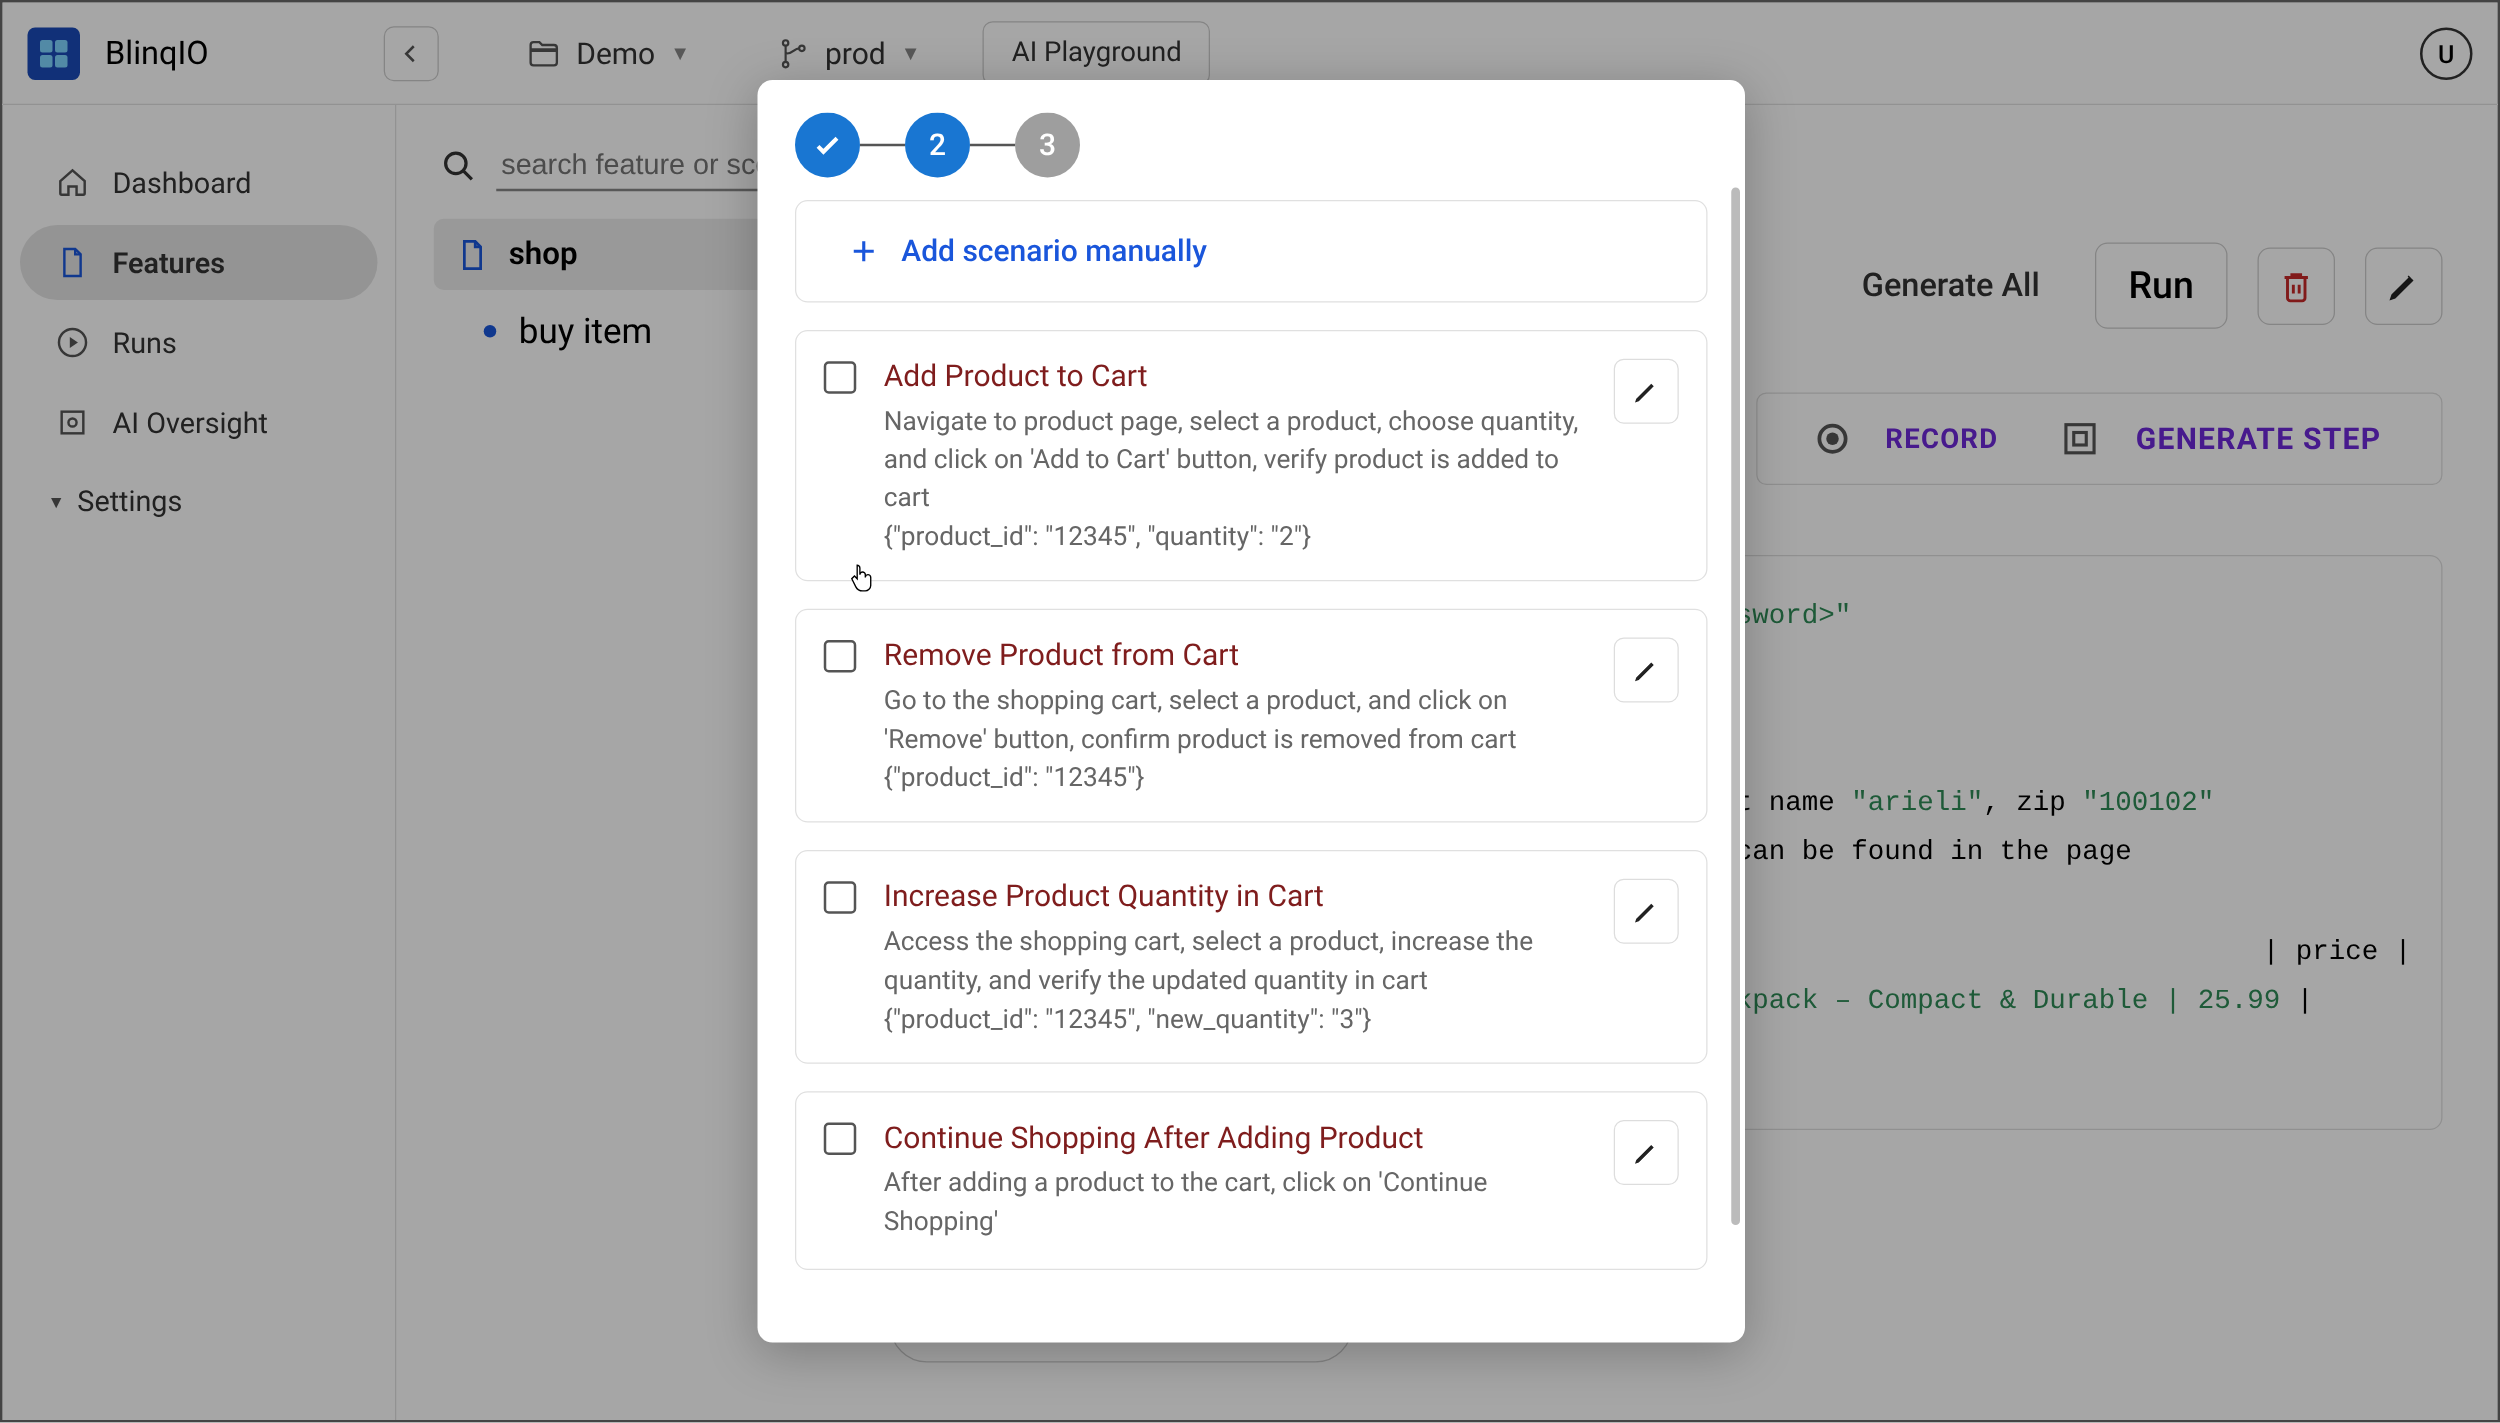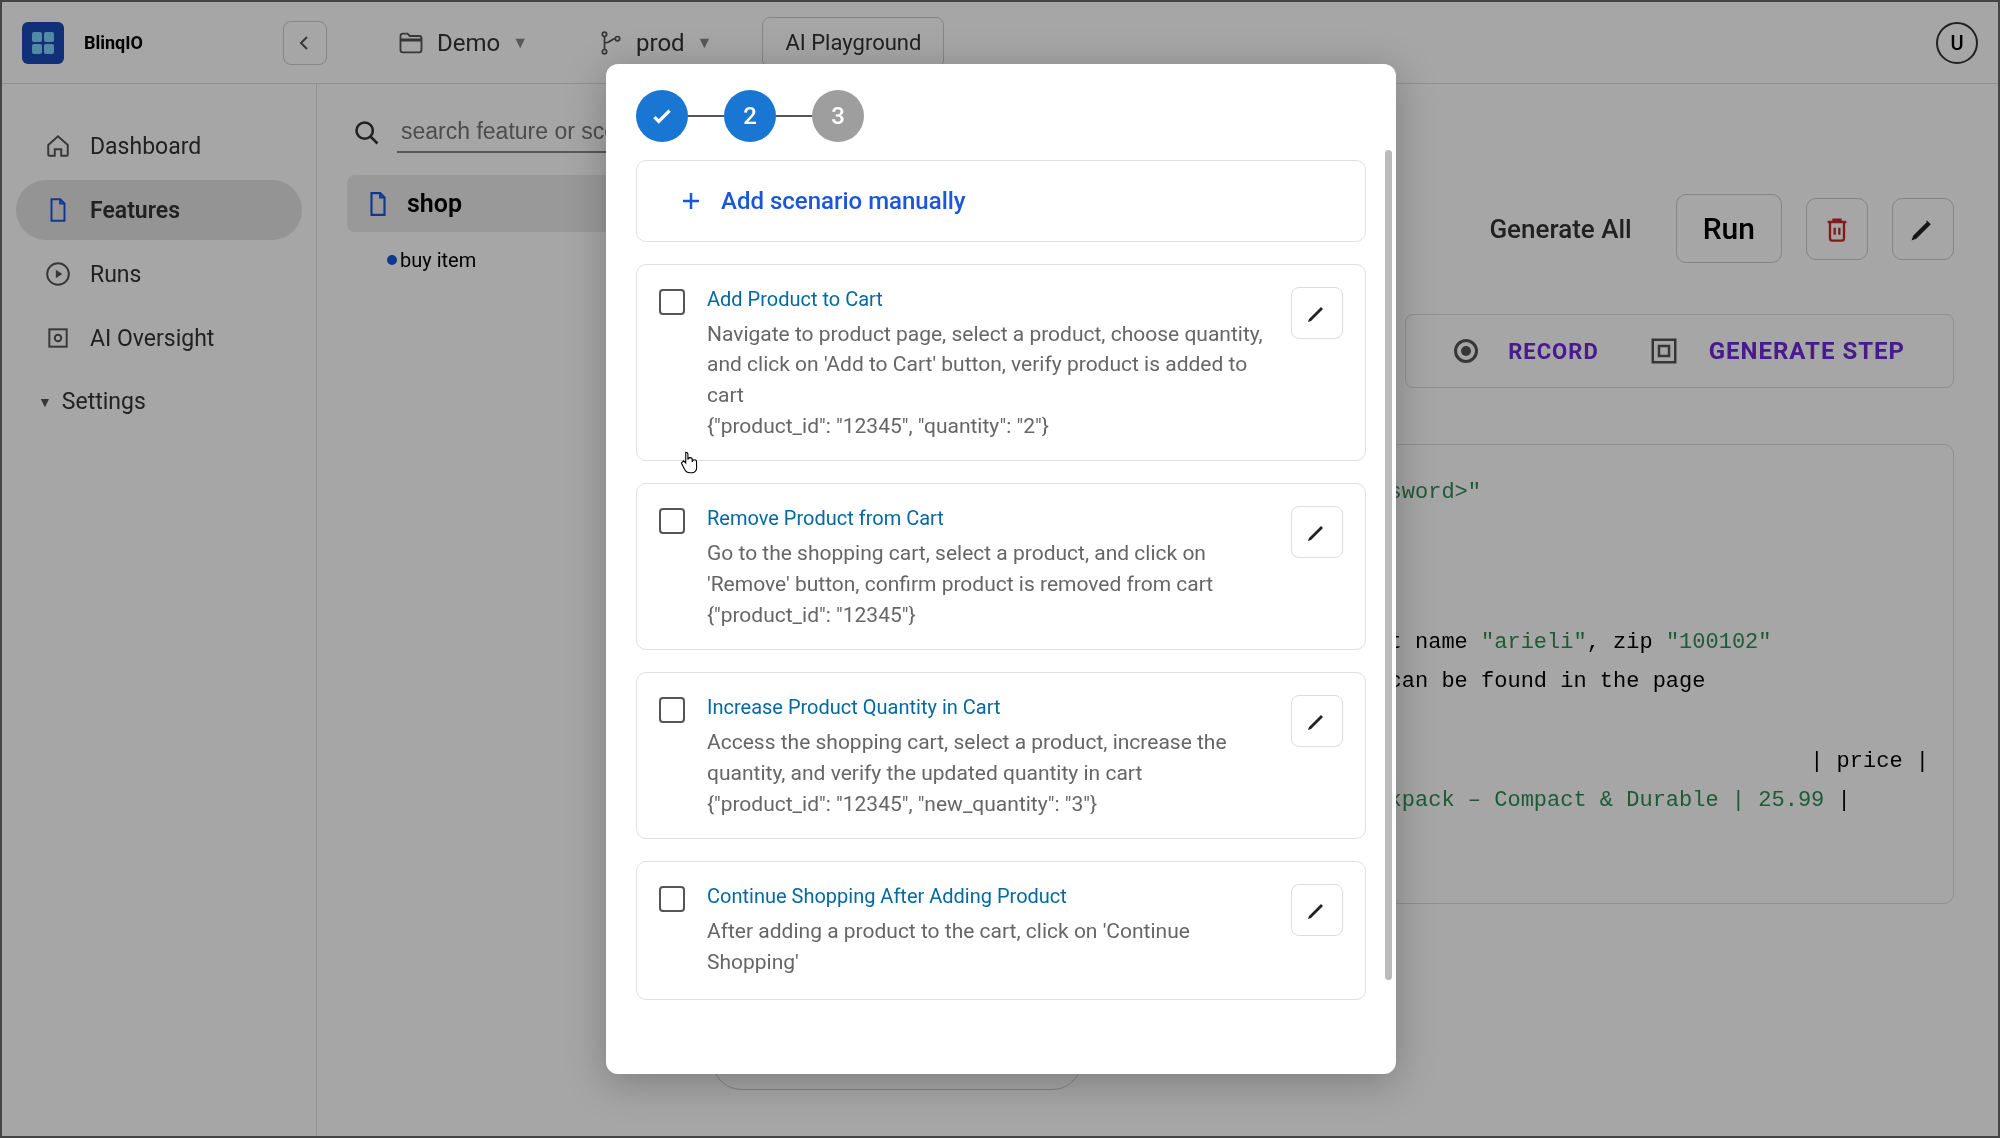--- a/index.html
+++ b/index.html
@@ -34,21 +34,21 @@
     border-bottom: 1px solid #e0e0e0;
   }
   .logo-box {
     width: 42px; height: 42px; background:#1b4bb8; border-radius:6px;
     display:flex; align-items:center; justify-content:center;
   }
   .logo-dots {
     width: 22px; height: 22px; display:grid; grid-template-columns:1fr 1fr; grid-template-rows:1fr 1fr; gap:2px;
   }
   .logo-dots span { background:#7fd4ff; border-radius:2px; }
-  .brand { font-weight:700; font-size:18px; }
+  .brand { font-weight:400; font-size:26px; }
   .collapse-btn {
     width:44px; height:44px; border:1px solid #ccc; border-radius:8px;
     display:flex; align-items:center; justify-content:center; margin-left: 120px;
   }
   .folder-icon, .branch-icon { color:#555; }
   .dropdown {
     display:flex; align-items:center; gap:12px; padding:6px 10px;
     font-size:24px; color:#333;
   }
   .dropdown .chev { color:#888; font-size:16px; }
@@ -84,21 +84,21 @@
     border:none; border-bottom:2px solid #888; padding:6px 4px;
     font-size:23px; outline:none; width:280px;
   }
   .tree-panel { margin-top:16px; width:430px; }
   .tree-root {
     display:flex; align-items:center; gap:16px; background:#ececec;
     border-radius:8px; padding:14px 18px; font-size:25px; font-weight:600;
   }
   .tree-root .file-ico { color:#1a56db; }
   .tree-child {
-    display:flex; align-items:center; gap:3px; padding:16px 18px 16px 40px; font-size:20px;
+    display:flex; align-items:center; gap:18px; padding:16px 18px 16px 40px; font-size:28px;
   }
   .tree-dot { width:10px; height:10px; background:#1a56db; border-radius:50%; }
   .add-feature-btn {
     border:1px solid #ccc; border-radius:30px; padding:16px 32px;
     font-size:22px; font-weight:600; color:#333; background:#fff;
     width: 370px; text-align:center; margin-top:12px;
   }
   .toolbar-row {
     position:absolute; top:110px; right:44px; display:flex; align-items:center; gap:24px;
   }
@@ -158,21 +158,21 @@
   }
   .scenario-list { display:flex; flex-direction:column; gap:22px; margin-top:22px; }
   .scenario-card {
     border:1px solid #e0e0e0; border-radius:10px; padding:22px 22px 22px 22px;
     display:flex; gap:22px; position:relative;
   }
   .sc-check {
     width:26px; height:26px; border:2.5px solid #555; border-radius:4px; flex-shrink:0; margin-top:2px;
   }
   .sc-body { flex:1; }
-  .sc-title { font-size:20px; color:#0369a1; margin-bottom:8px; }
+  .sc-title { font-size:24px; color:#7f1d1d; margin-bottom:8px; }
   .sc-desc { font-size:21px; color:#666; line-height:1.45; }
   .sc-data { font-size:21px; color:#666; margin-top:4px; }
   .sc-edit {
     width:52px; height:52px; border:1px solid #ddd; border-radius:8px;
     display:flex; align-items:center; justify-content:center; flex-shrink:0;
   }
   .modal-scroll {
     position:absolute; right:4px; top:60px; width:7px; height:830px; background:#bbb; border-radius:4px;
   }
   .cursor-hand {

